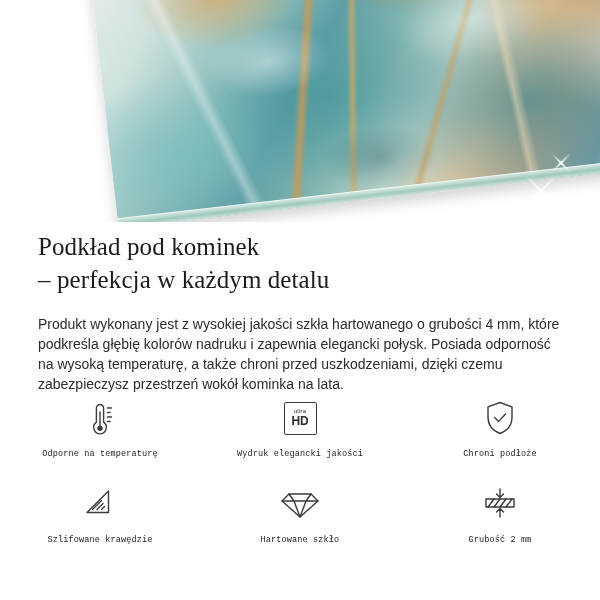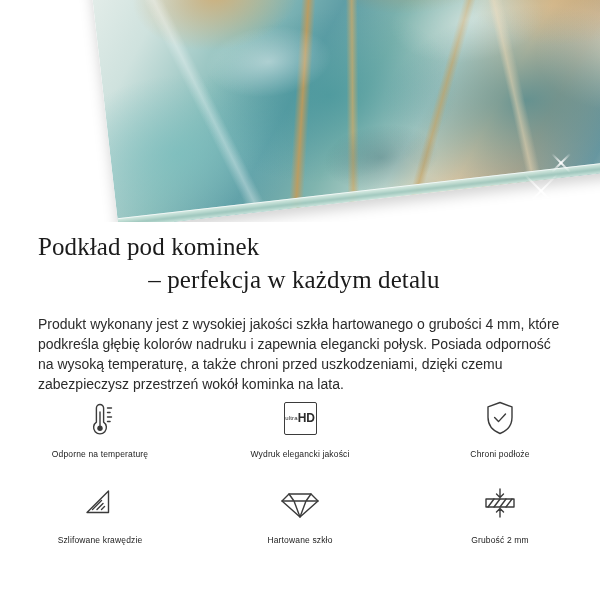--- a/index.html
+++ b/index.html
@@ -125,21 +125,21 @@
   .heading {
     margin: 0;
     padding: 8px 50px 0 38px;
     font-family: "Liberation Serif", serif;
     font-weight: 400;
     font-size: 25px;
     line-height: 33px;
     color: #1b1b1b;
     letter-spacing: 0.1px;
   }
-  .heading .line2 { display: block; text-align: center; }
+  .heading .line2 { display: block; }
   .body-copy {
     margin: 0;
     padding: 18px 33px 0 38px;
     font-size: 14px;
     line-height: 20px;
     color: #2b2b2b;
     text-align: left;
   }
 
   
@@ -164,36 +164,37 @@
     display: flex;
     align-items: center;
     justify-content: center;
   }
   .feature-label {
     margin-top: 8px;
     font-size: 8.5px;
     color: #222;
     text-align: center;
     letter-spacing: 0.15px;
+    font-family: Liberation Mono, monospace;
   }
   svg { display: block; }
   .stroke {
     fill: none;
     stroke: #3b3b3b;
     stroke-width: 1.4;
     stroke-linecap: round;
     stroke-linejoin: round;
   }
   .hd-box {
     width: 31px;
     height: 31px;
     border: 1.4px solid #3b3b3b;
     border-radius: 2px;
     display: flex;
-    flex-direction: row;
+    flex-direction: column;
     align-items: center;
     justify-content: center;
     color: #2b2b2b;
   }
   .hd-ultra {
     font-size: 6px;
     line-height: 7px;
     letter-spacing: 0.2px;
   }
   .hd-main {

